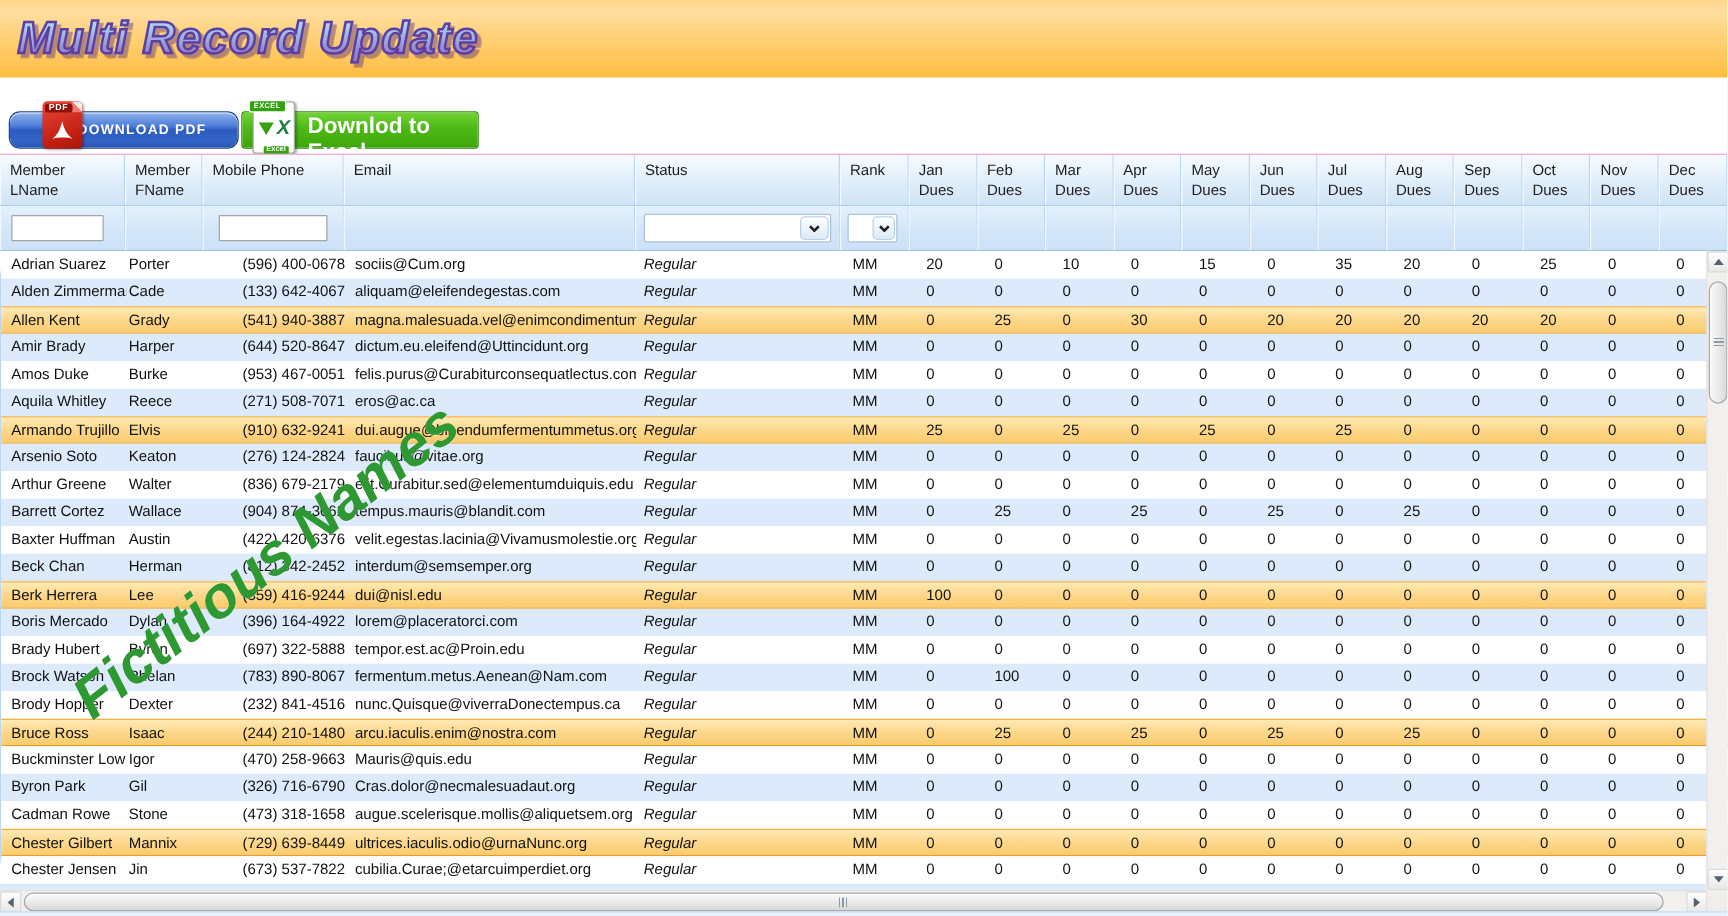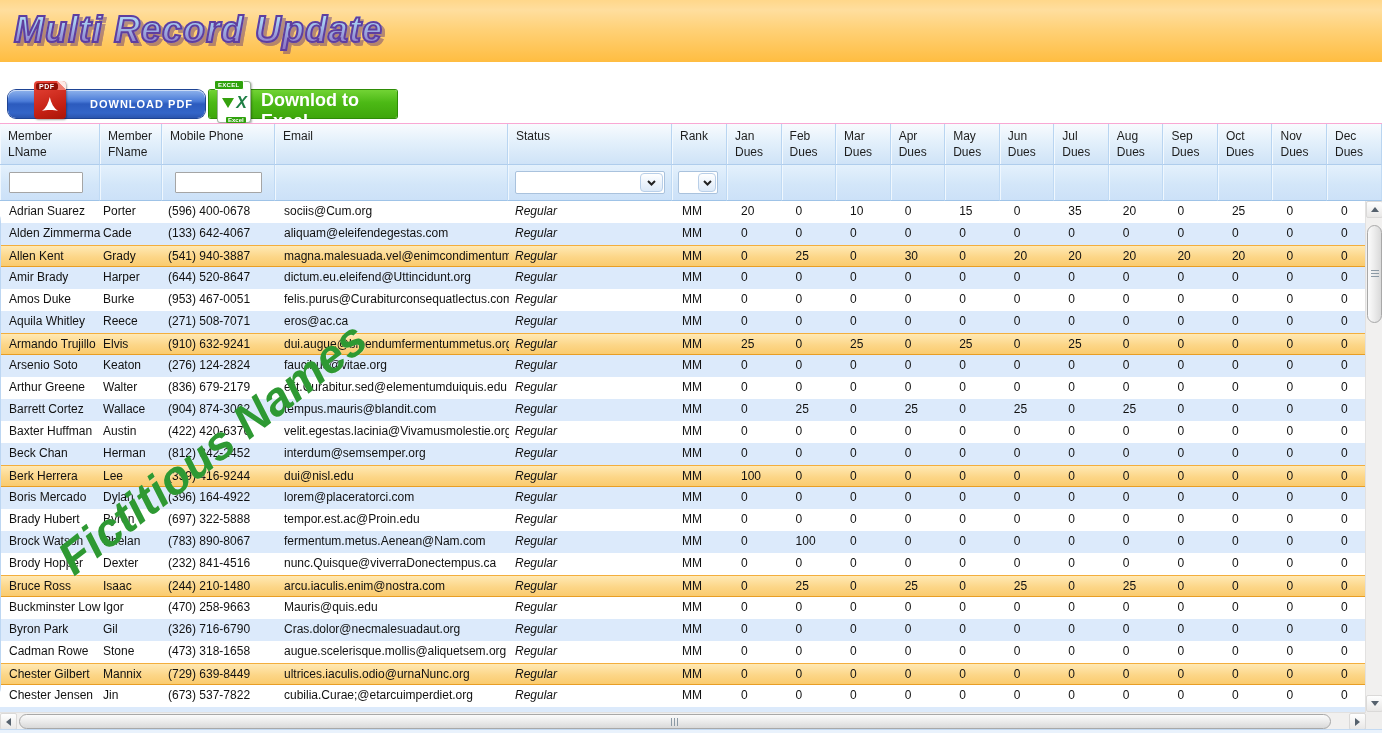--- a/index.html
+++ b/index.html
@@ -19,24 +19,23 @@
     background:linear-gradient(180deg,#CBEAFB 8%,#A5CBF0 38%,#9487CE 68%,#8A6BBE 95%);
     -webkit-background-clip:text; background-clip:text; color:transparent;
     -webkit-text-stroke:2px #5F3E9E;
     filter:drop-shadow(3px 3px 0 rgba(90,50,120,0.45));
     white-space:nowrap;
   }
   
   .toolbar{ position:absolute; top:90px; left:8px; display:flex; gap:4px; }
   .btn{ position:relative; height:28px; border:none; cursor:pointer; }
   .btn-pdf{
-    width:197px; border-radius:8px;
+    width:182px; border-radius:8px;
     background:linear-gradient(180deg,#8FB3EC 0%,#4A7BD8 40%,#2C5BBE 50%,#3365C8 82%,#2A54AE 100%);
     box-shadow:inset 0 1px 0 rgba(255,255,255,.55), 0 0 0 1px #1E4494;
-    padding-left:28px;
   }
   .btn-pdf-label{
     display:block; padding-left:54px; text-align:left;
     color:#fff; font-size:11px; font-weight:bold; letter-spacing:1px;
     font-family:"Liberation Sans", sans-serif;
   }
   .pdf-icon{
     position:absolute; left:26px; top:-9px; width:32px; height:38px;
     background:linear-gradient(160deg,#E8473A 0%,#C31F12 70%,#A81608 100%);
     border-radius:4px; box-shadow:1px 1px 2px rgba(0,0,0,.35);
@@ -136,21 +135,21 @@
   .trow.hl{
     background:linear-gradient(180deg,#FFE9B4 0%,#FCD688 55%,#FACB6E 100%);
     border-top:1px solid #F3AE3D; border-bottom:1px solid #E89E25;
   }
   .tcell{
     font-size:12px; color:#111; line-height:21px;
     white-space:nowrap; overflow:hidden;
   }
   .tcell.c0{ padding-left:8px; }
   .tcell.c1{ padding-left:2px; }
-  .tcell.c2{ padding-left:5px; }
+  .tcell.c2{ padding-left:5px;text-align:right; }
   .tcell.c3{ padding-left:8px; }
   .tcell.c4{ padding-left:6px;font-style:italic; }
   .tcell.c5{ padding-left:9px; }
   .tcell.cm{ padding-left:13px; }
   .row-partial{
     position:absolute; top:707px; left:0; width:1366px; height:5px; background:#DCEAFB;
   }
   
   .vscroll{
     position:absolute; top:201px; right:0; width:17px; height:511px;

